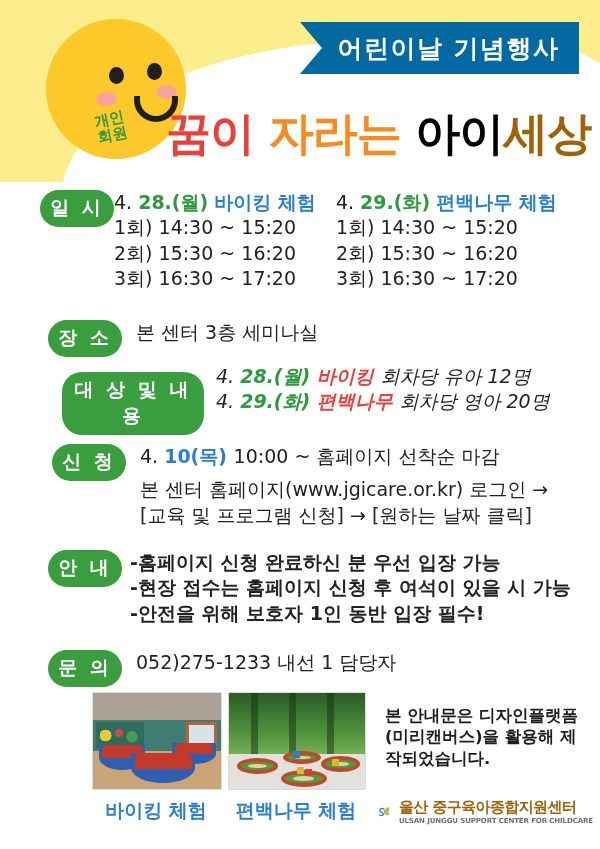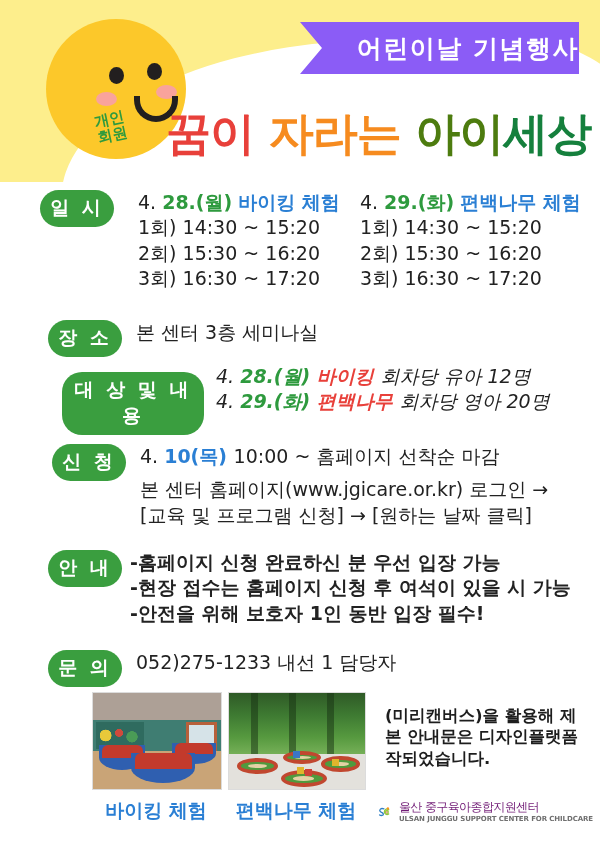--- a/index.html
+++ b/index.html
@@ -52,23 +52,23 @@
   .cheek{position:absolute;width:21px;height:14px;border-radius:50%;background:#f9a39c;}
   .mouth{
     position:absolute;left:88px;top:77px;width:32px;height:20px;
     border:6px solid #221f1f;border-top:none;
     border-radius:0 0 22px 22px;
   }
 
   
   .ribbon{
     position:absolute;left:300px;top:22px;width:279px;height:52px;
-    background:#8b5cf6;
+    background:#0369a1;
     clip-path:polygon(0 0,279px 0,279px 52px,0 52px,22px 26px);
-    display:flex;align-items:center;justify-content:flex-end;
+    display:flex;align-items:center;justify-content:center;
   }
   .ribbon span{
     color:#ffffff;font-size:25px;font-weight:bold;letter-spacing:1.5px;
     padding-left:18px;
   }
 
   
   .member{
     position:absolute;left:96px;top:112px;
     transform:rotate(-12deg);
@@ -76,22 +76,22 @@
     text-align:center;
   }
 
   
   .title{
     position:absolute;left:166px;top:104px;
     font-size:45px;font-weight:bold;letter-spacing:-1px;white-space:nowrap;
   }
   .t-red{color:#e8403a;}
   .t-orange{color:#f68b1f;}
-  .t-yellow{color:#4d7c0f;margin-top:24px;}
-  .t-blue{color:#15803d;}
+  .t-yellow{color:#000000;margin-top:24px;}
+  .t-blue{color:#a16207;}
 
   
   .body{position:absolute;left:0;top:182px;width:600px;height:667px;background:#fff;}
 
   .row{position:absolute;display:flex;align-items:flex-start;}
   .pill{
     background:#3a9e3f;color:#fff;border-radius:20px;
     font-size:19px;font-weight:bold;text-align:center;
     padding:5px 0 6px 0;letter-spacing:3px;flex:none;
   }
@@ -116,21 +116,21 @@
   .cap1{left:92px;width:128px;}
   .cap2{left:222px;width:148px;}
 
   .note{
     position:absolute;left:385px;top:15px;width:205px;
     font-size:16.5px;line-height:1.3;color:#1d1d1d;font-weight:bold;
   }
 
   .logo{position:absolute;left:378px;top:100px;width:215px;height:44px;display:flex;align-items:center;gap:7px;}
   .logo-text{display:flex;flex-direction:column;line-height:1;}
-  .logo-kr{font-size:12px;font-weight:normal;color:#701a75;letter-spacing:-0.6px;white-space:nowrap;}
+  .logo-kr{font-size:15px;font-weight:bold;color:#a16207;letter-spacing:-0.6px;white-space:nowrap;}
   .logo-en{font-size:7px;font-weight:bold;color:#6f6f6f;letter-spacing:-0.1px;white-space:nowrap;margin-top:3px;}
 
   
   .p1-ceiling{position:absolute;left:0;top:0;width:100%;height:30%;background:#ada096;}
   .p1-wall{position:absolute;left:0;top:28%;width:100%;height:34%;background:#3f7d72;}
   .p1-mural{position:absolute;left:2%;top:30%;width:38%;height:28%;background:
      radial-gradient(circle at 20% 50%,#e8c93a 0 14%,transparent 15%),
      radial-gradient(circle at 48% 40%,#cf4a3c 0 13%,transparent 14%),
      radial-gradient(circle at 75% 55%,#4a9b56 0 14%,transparent 15%),
      #2f6b5f;}
@@ -193,21 +193,21 @@
       <div>회원</div>
     </div>
 
     <div class="title"><span class="t-red">꿈이 </span><span class="t-orange">자라는 </span><span class="t-yellow">아이</span><span class="t-blue">세상</span></div>
   </div>
 
   <div class="body">
 
     <div class="row" style="left:40px;top:8px;">
       <div class="pill w1">일 시</div>
-      <div class="cols" style="margin-left:24px;">
+      <div class="cols" style="margin-left:0;">
         <div class="rowtext">
           <span class="ln"><span class="k">4. </span><span class="g">28.(월)</span> <span class="b">바이킹 체험</span></span>
           <span class="ln">1회) 14:30 ~ 15:20</span>
           <span class="ln">2회) 15:30 ~ 16:20</span>
           <span class="ln">3회) 16:30 ~ 17:20</span>
         </div>
         <div class="rowtext">
           <span class="ln"><span class="k">4. </span><span class="g">29.(화)</span> <span class="b">편백나무 체험</span></span>
           <span class="ln">1회) 14:30 ~ 15:20</span>
           <span class="ln">2회) 15:30 ~ 16:20</span>
@@ -293,22 +293,22 @@
       <div class="blk" style="left:50%;bottom:16%;background:#e0b52c;"></div>
       <div class="blk" style="left:56%;bottom:14%;background:#cf4237;"></div>
       <div class="blk" style="left:47%;bottom:32%;background:#3a76c4;"></div>
       <div class="blk" style="left:76%;bottom:24%;background:#e0b52c;"></div>
     </div>
 
     <div class="cap cap1">바이킹 체험</div>
     <div class="cap cap2">편백나무 체험</div>
 
     <div class="note">
+      <div>본 안내문은 디자인플랫폼</div>
       <div>(미리캔버스)을 활용해 제</div>
-      <div>본 안내문은 디자인플랫폼</div>
       <div>작되었습니다.</div>
     </div>
 
     <div class="logo">
       <svg width="52" height="40" viewBox="0 0 52 40">
         <path d="M22 8 C10 4,4 12,8 18 C12 24,20 22,20 28 C20 33,12 35,6 31" stroke="#2f7fc4" stroke-width="5" fill="none" stroke-linecap="round"></path>
         <path d="M40 11 C33 6,24 10,24 19 C24 28,33 32,40 27" stroke="#8cc63f" stroke-width="5" fill="none" stroke-linecap="round"></path>
         <circle cx="33" cy="20" r="8" fill="#9ccb3b"></circle>
         <path d="M33 27 C28 22,29 16,33 17 C37 16,38 22,33 27 Z" fill="#f4a0a8"></path>
         <circle cx="37" cy="7" r="4.5" fill="#f7941e"></circle>

